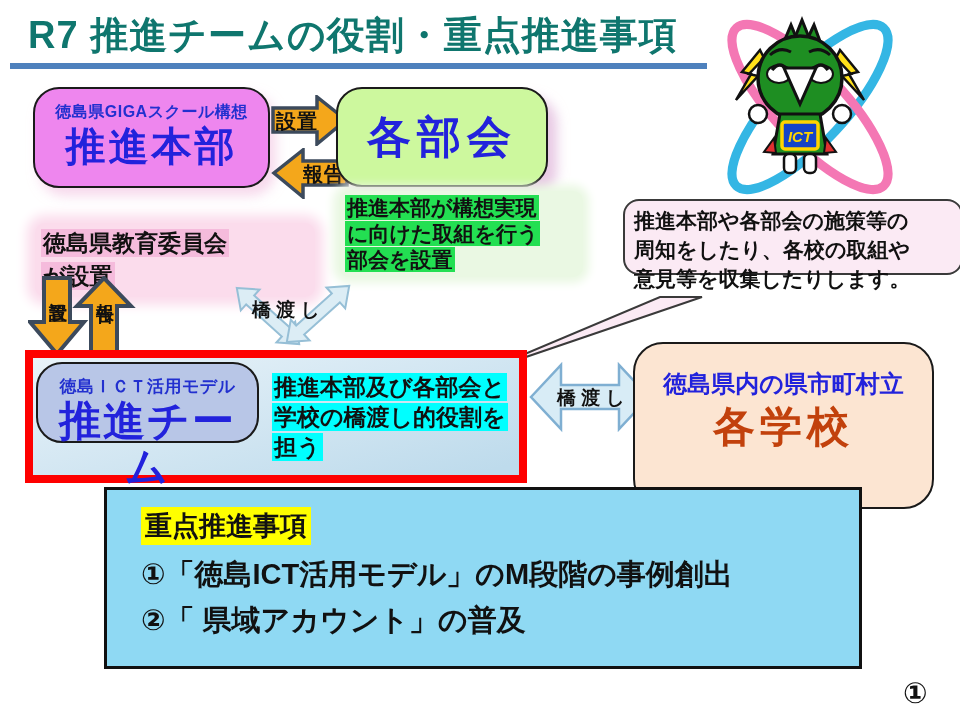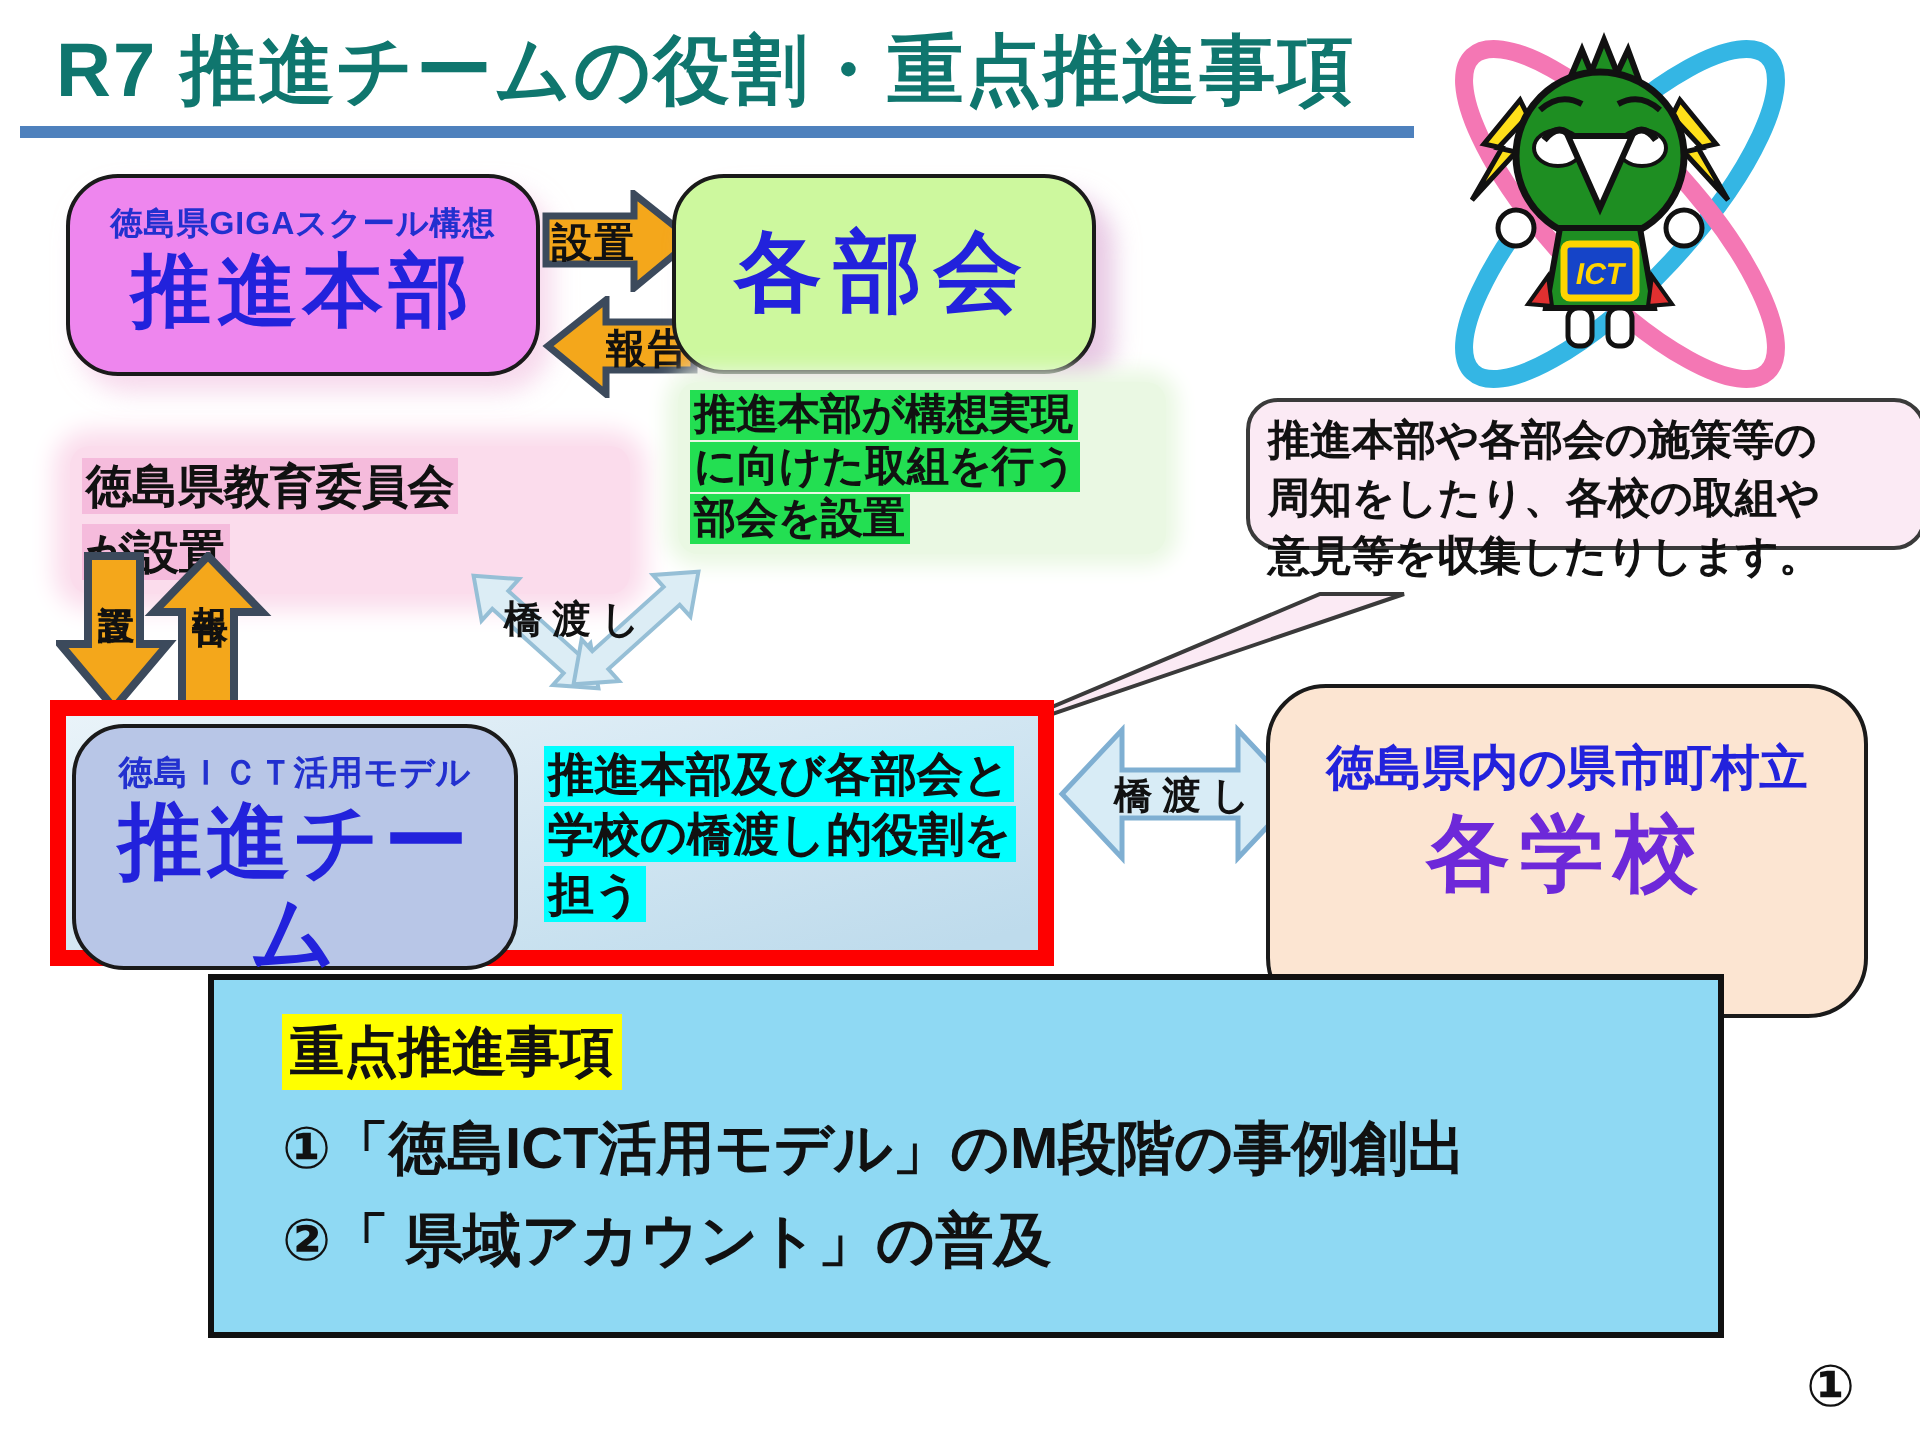--- a/index.html
+++ b/index.html
@@ -31,27 +31,27 @@
   
   .callout{left:623px;top:199px;width:340px;height:76px;background:#FBEAF4;border:2px solid #3a3a3a;
     border-radius:16px;box-sizing:border-box;padding:5px 9px;}
   .callout div{font-size:21px;font-weight:600;line-height:29px;white-space:nowrap;}
   .callout-tail{left:478px;top:294px;width:232px;height:82px;}
   
   .arrow-wrap span{position:absolute;font-size:20px;font-weight:800;color:#111;letter-spacing:1px;}
   
   .team-frame{left:25px;top:350px;width:486px;height:117px;border:8px solid #FE0000;
     background:linear-gradient(165deg,#E9F3F9 0%,#BEDBEC 95%);}
-  .team-box{left:36px;top:362px;width:223px;height:123px;background:#B8C6E7;}
+  .team-box{left:36px;top:362px;width:223px;height:81px;background:#B8C6E7;}
   .team-note{left:272px;top:372px;width:250px;}
   .team-note div{font-size:23px;font-weight:800;line-height:30px;}
   
   .schools-box{left:633px;top:342px;width:301px;height:167px;background:#FCE5D2;border-radius:30px;}
   .schools-tag{display:block;margin-top:24px;font-size:24px;font-weight:800;color:#2222DC;}
-  .schools-big{display:block;font-size:42px;font-weight:800;color:#6d28d9;line-height:54px;letter-spacing:5px;}
+  .schools-big{display:block;font-size:42px;font-weight:800;color:#c2410c;line-height:54px;letter-spacing:5px;}
   
   .bridge-label{font-size:19px;font-weight:600;color:#111;white-space:nowrap;}
   
   .priority-box{left:104px;top:487px;width:758px;height:182px;background:#8FD9F3;border:3px solid #111;box-sizing:border-box;}
   .priority-heading{margin:17px 0 0 34px;display:inline-block;font-size:27px;font-weight:800;}
   .priority-item{margin:10px 0 0 34px;font-size:29px;font-weight:800;white-space:nowrap;}
   .priority-item.second{margin-top:6px;}
   
   .page-num{left:903px;top:676px;font-size:29px;font-weight:700;color:#111;}
   .vlabel{writing-mode:vertical-rl;text-orientation:upright;font-size:18px;font-weight:800;letter-spacing:2px;color:#111;}

